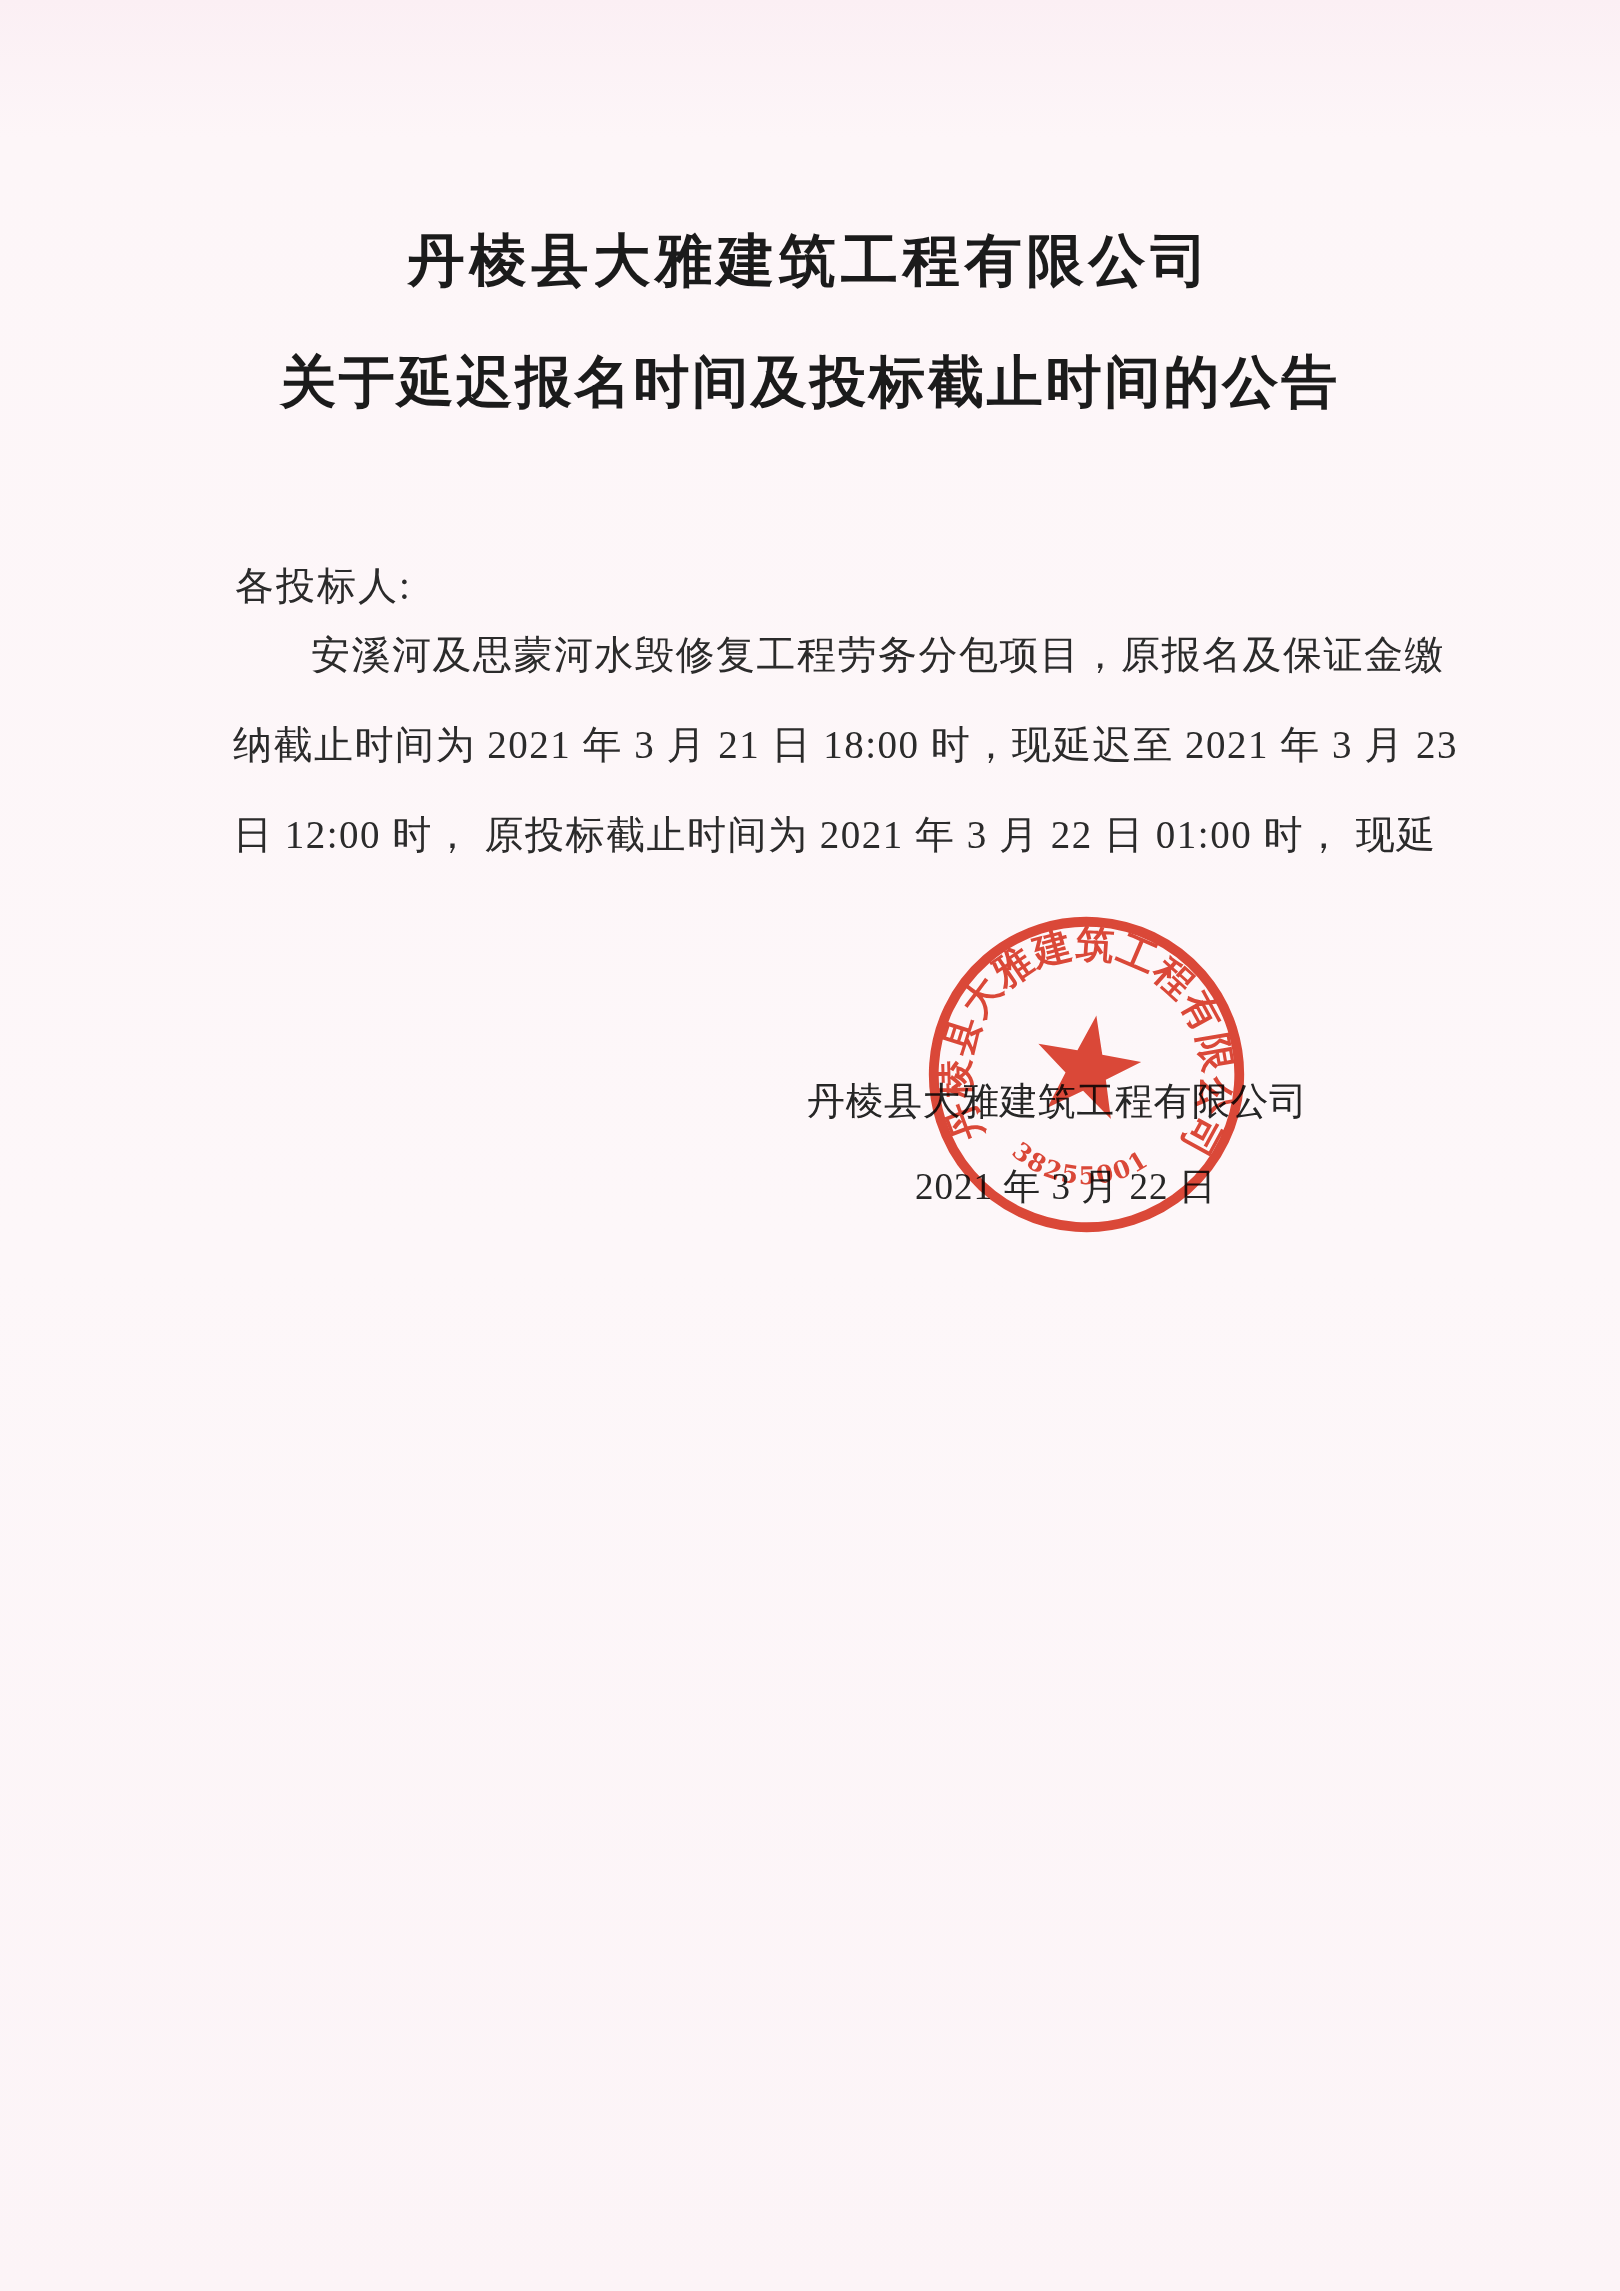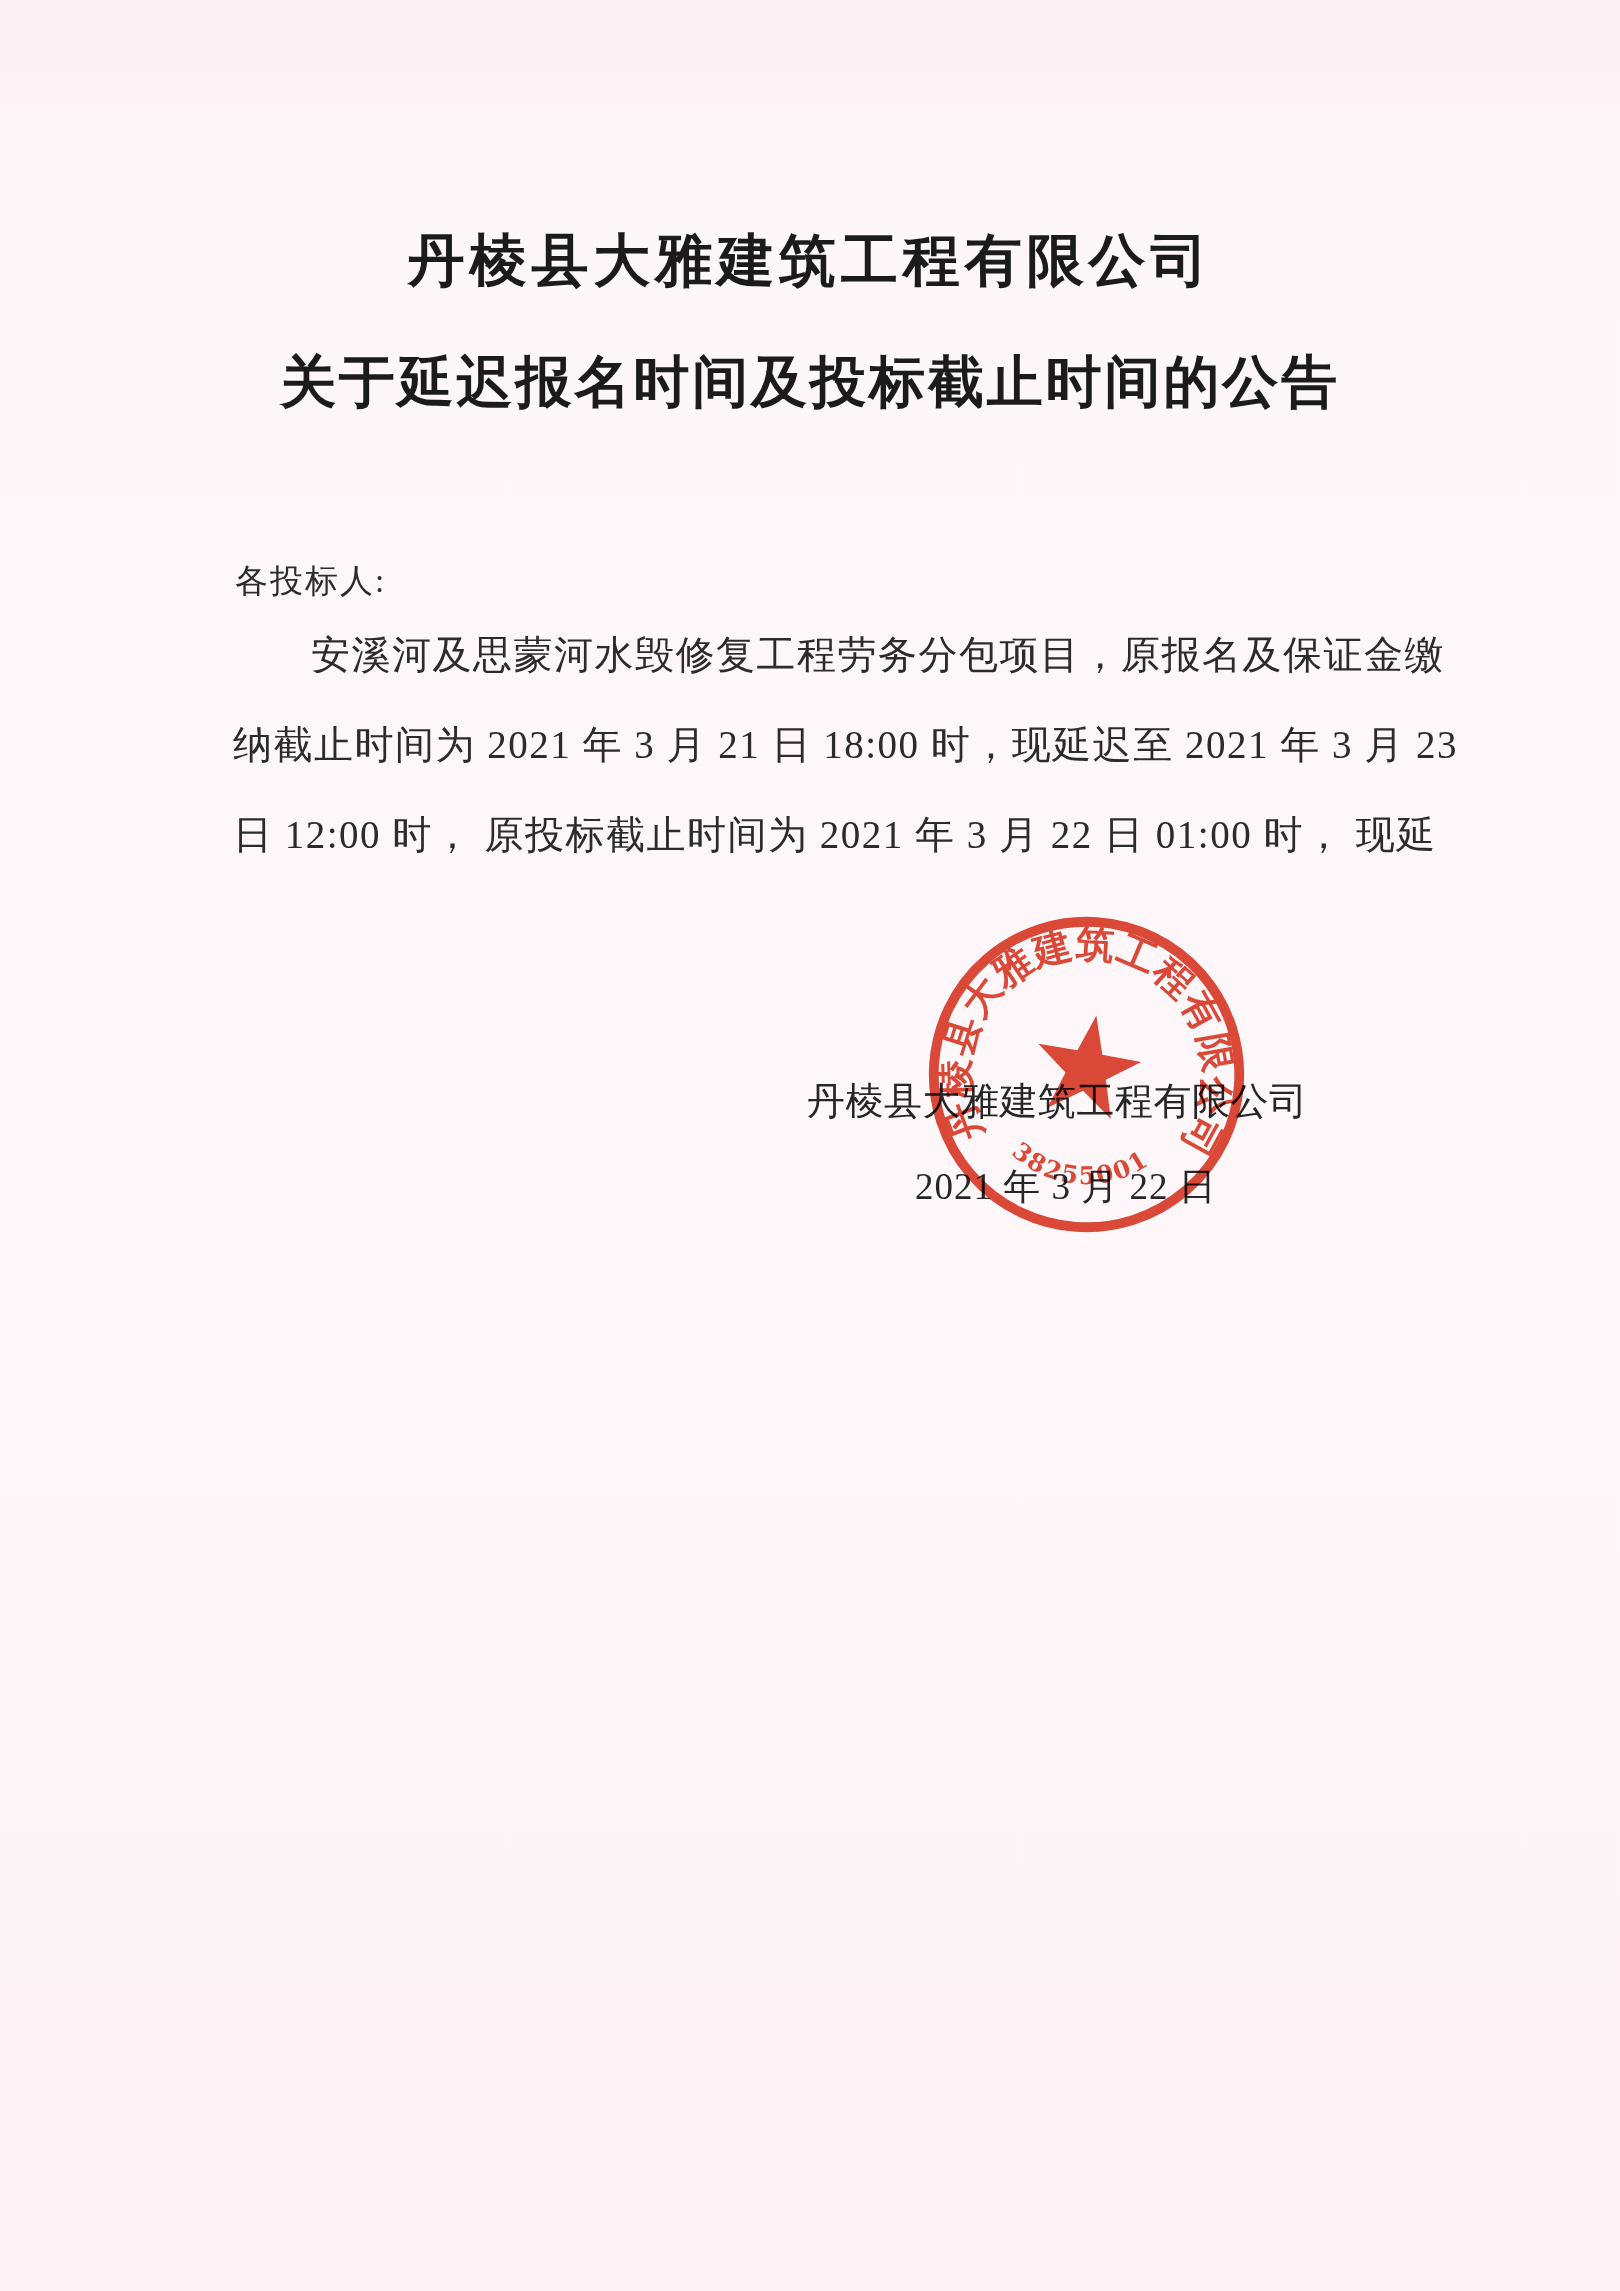--- a/index.html
+++ b/index.html
@@ -35,21 +35,21 @@
   }
   .doc-title.line2 {
     top: 345px;
     font-size: 56px;
     letter-spacing: 2.9px;
   }
   .salutation {
     position: absolute;
     left: 235px;
     top: 559px;
-    font-size: 33px;
+    font-size: 39px;
     letter-spacing: 2px;
     color: #2b2b2b;
     white-space: nowrap;
     text-align: center;
   }
   .body-block {
     position: absolute;
     left: 233px;
     top: 610px;
     width: 1147px;

